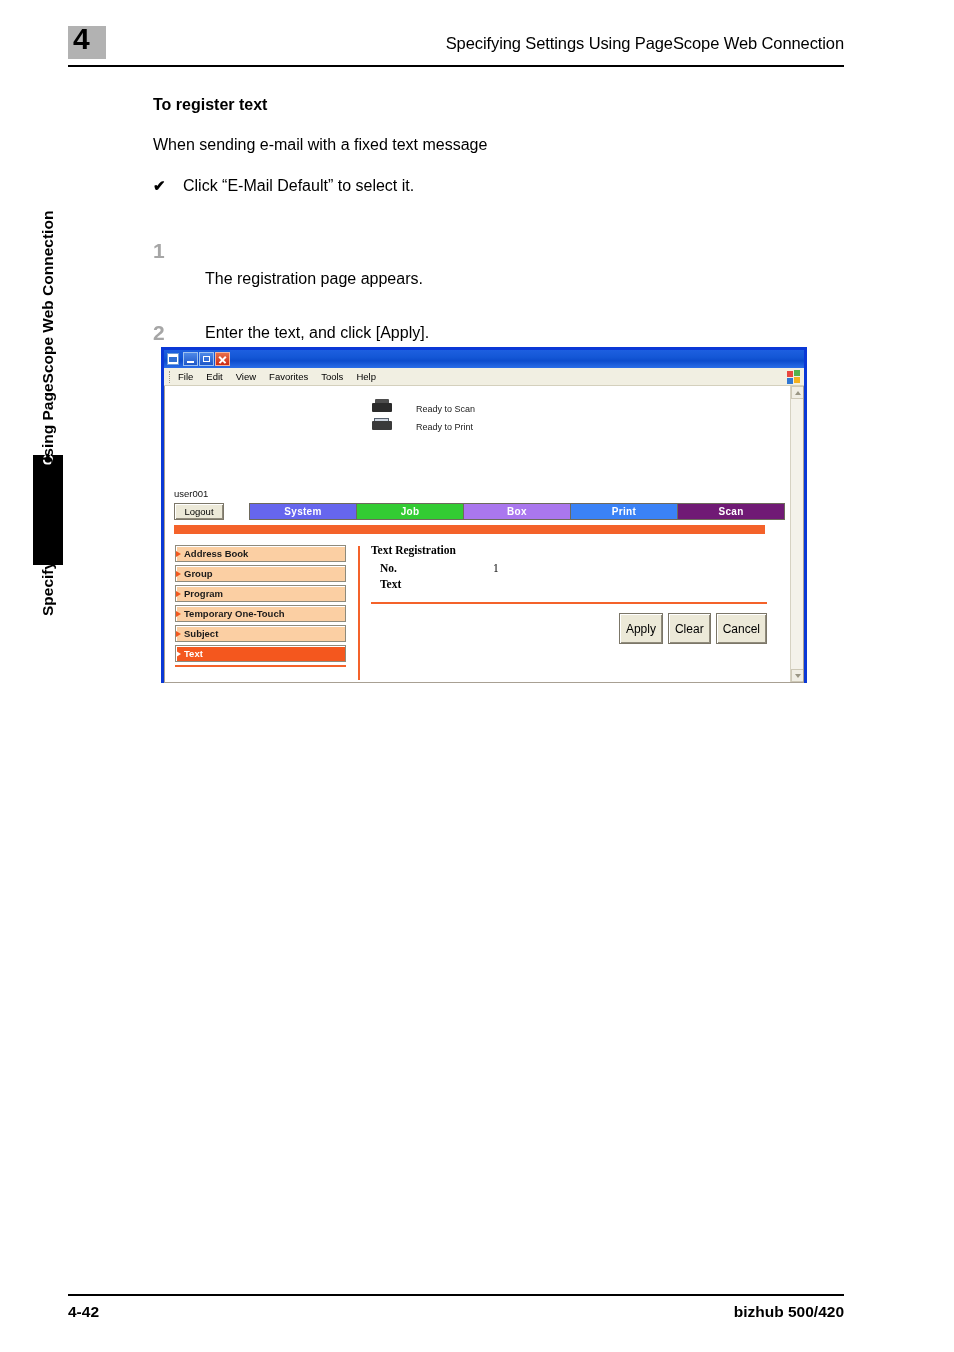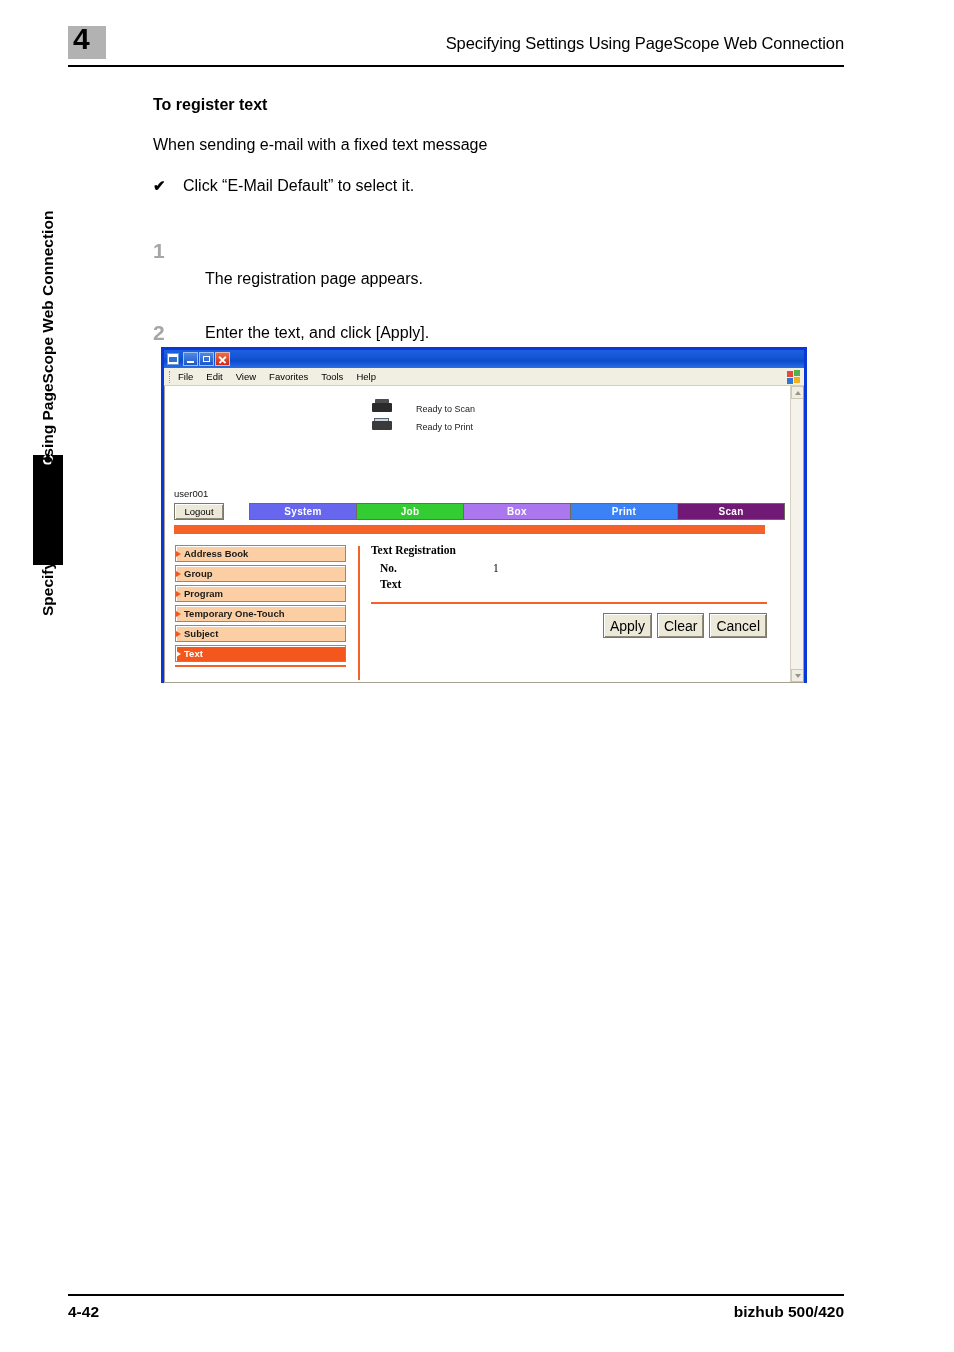--- a/index.html
+++ b/index.html
@@ -565,25 +565,25 @@
     margin-top: 12px;
   }
   .panel-buttons {
     display: flex;
     justify-content: flex-end;
     gap: 5px;
     margin-top: 9px;
   }
   .ui-btn {
     min-width: 38px;
-    height: 25px;
+    height: 31px;
     background: #ece9d8;
     border: 1px solid #7b7668;
     box-shadow: inset 1px 1px 0 #fff, inset -1px -1px 0 #908b7c;
-    font-size: 14px;
+    font-size: 12px;
     color: #000;
     display: flex;
     align-items: center;
     justify-content: center;
     padding: 8px 6px;
     box-sizing: border-box;
   }
 
   
   .footer-rule {

